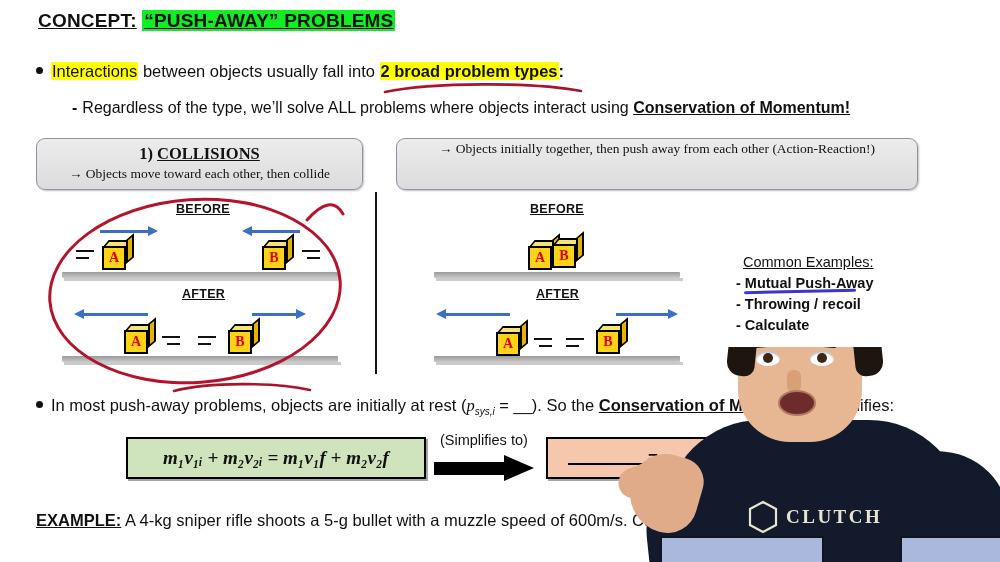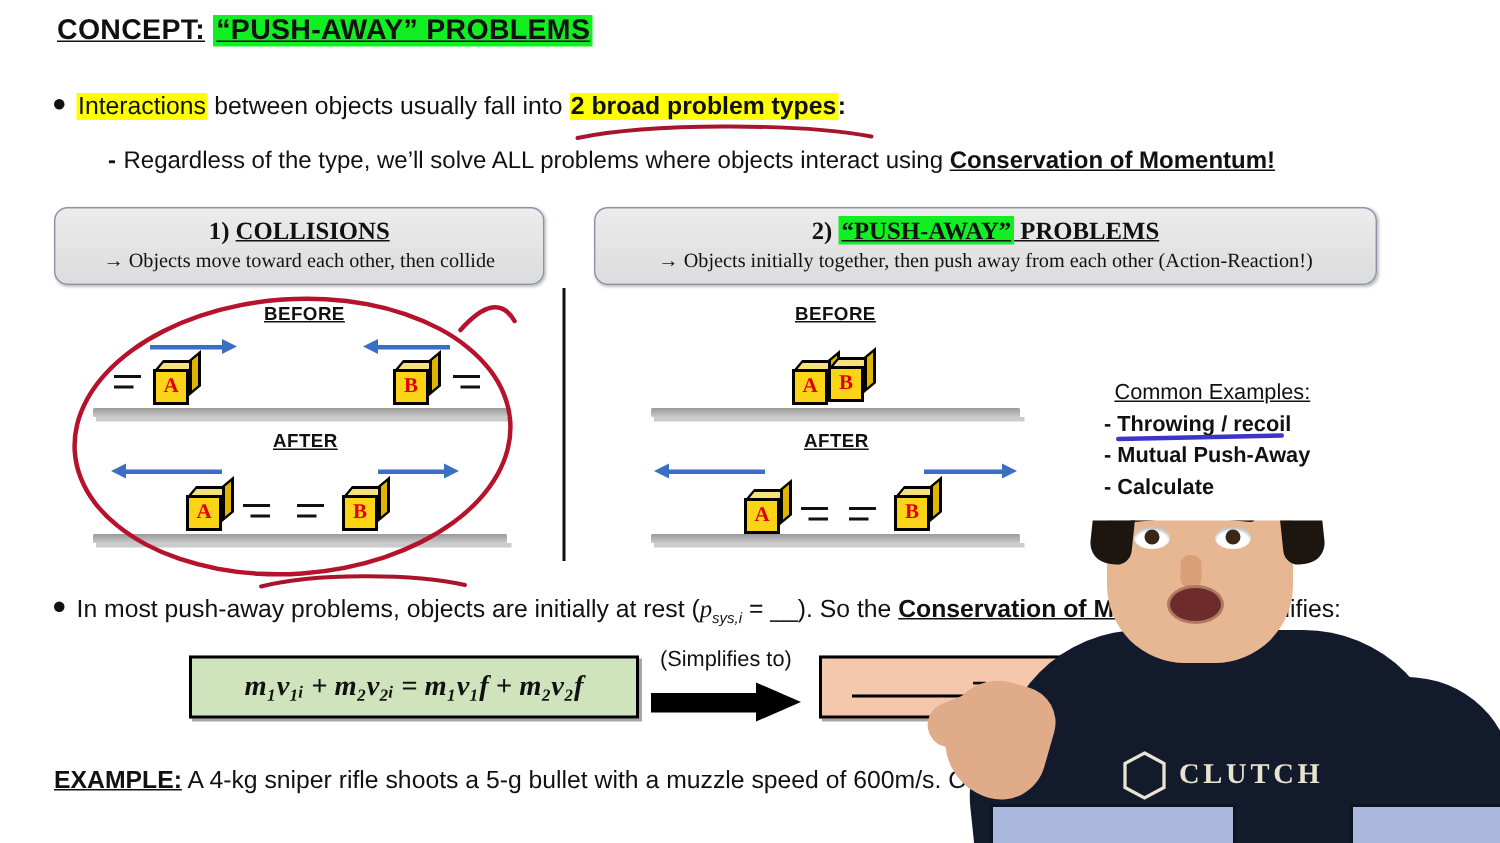--- a/index.html
+++ b/index.html
@@ -165,24 +165,20 @@
 
   <div class="panel-head" id="head-left">
     <div class="t1">
       <span>1)</span>
       <span class="u">COLLISIONS</span>
     </div>
     <div class="t2">→ Objects move toward each other, then collide</div>
   </div>
 
   <div class="panel-head" id="head-right">
-    <div class="t1">
-      <span>2)</span>
-      <span class="hl-green u">“PUSH-AWAY”</span><span class="u"> PROBLEMS</span>
-    </div>
     <div class="t2">→ Objects initially together, then push away from each other (Action-Reaction!)</div>
   </div>
 
   <div id="divider"></div>
 
   <div class="diagram" id="diag-left" style="left:36px;top:196px;width:325px;height:178px;">
     <div class="cap" style="left:140px;top:6px;">BEFORE</div>
 
     <div class="varrow r" style="left:64px;top:30px;width:58px;">
         <span class="bar"></span>
@@ -302,22 +298,22 @@
       <div class="top"></div>
         <div class="side"></div>
         <div class="face"></div>
       <div class="lt">B</div>
     </div>
     <div class="ground" style="left:34px;top:160px;width:246px;"></div>
   </div>
 
   <div id="examples">
     <div class="hdr">Common Examples:</div>
+    <div class="li">- Mutual Push-Away</div>
     <div class="li">- Throwing / recoil</div>
-    <div class="li">- Mutual Push-Away</div>
     <div class="li">- Calculate</div>
   </div>
   <div id="blue-underline"></div>
 
   <div id="bullet2">
     <span class="dot"></span><span>In most push-away problems, objects are initially at rest (</span><span class="ital">p</span><sub>sys,i</sub><span> = __). So the </span><span class="b u">Conservation of Momentum</span><span> simplifies:</span>
   </div>
   <svg id="redcurve2" viewBox="0 0 140 12">
     <path d="M2,10 C36,1 104,1 138,9" stroke="#a8142c" stroke-width="2.6" fill="none" stroke-linecap="round"></path>
   </svg>

